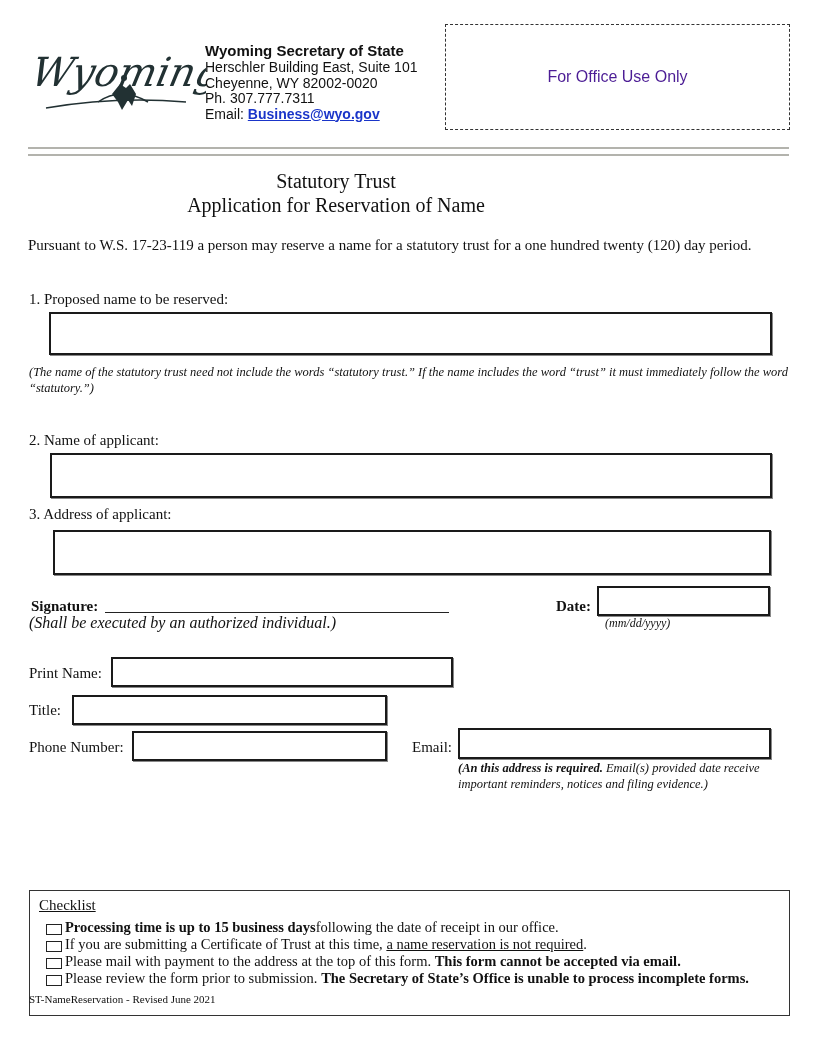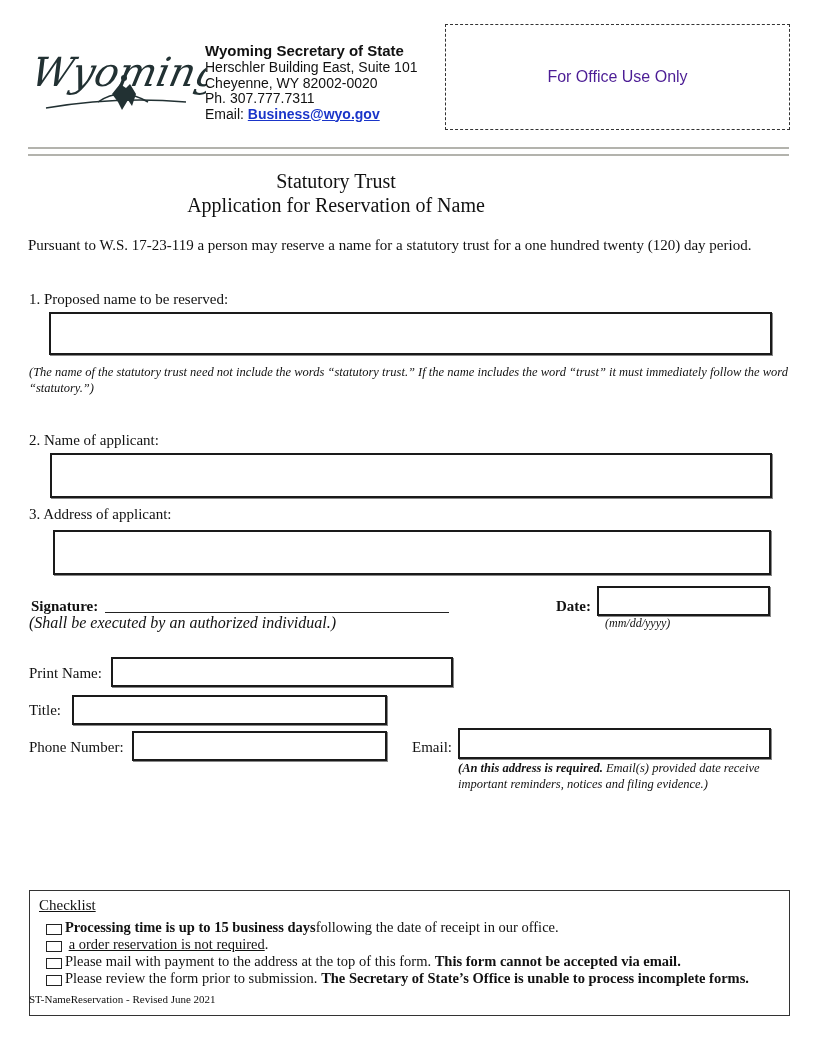--- a/index.html
+++ b/index.html
@@ -111,21 +111,21 @@
 <div class="abs checklist">
   <div class="head">Checklist</div>
   <ul>
     <li>
       <span class="cb"></span>
       <b>Processing time is up to 15 business days</b>
         <span> following the date of receipt in our office.</span>
     </li>
     <li>
       <span class="cb"></span>
-      &nbsp;<span class="u">a order reservation is not required</span><span>.</span>
+      <span>If you are submitting a Certificate of Trust at this time, </span>&nbsp;<span class="u">a name reservation is not required</span><span>.</span>
     </li>
     <li>
       <span class="cb"></span>
       <span>Please mail with payment to the address at the top of this form. </span>&nbsp;<b>This form cannot be accepted via email.</b>
     </li>
     <li>
       <span class="cb"></span>
       <span>Please review the form prior to submission. </span>&nbsp;<b>The Secretary of State’s Office is unable to process incomplete forms.</b>
     </li>
   </ul>

